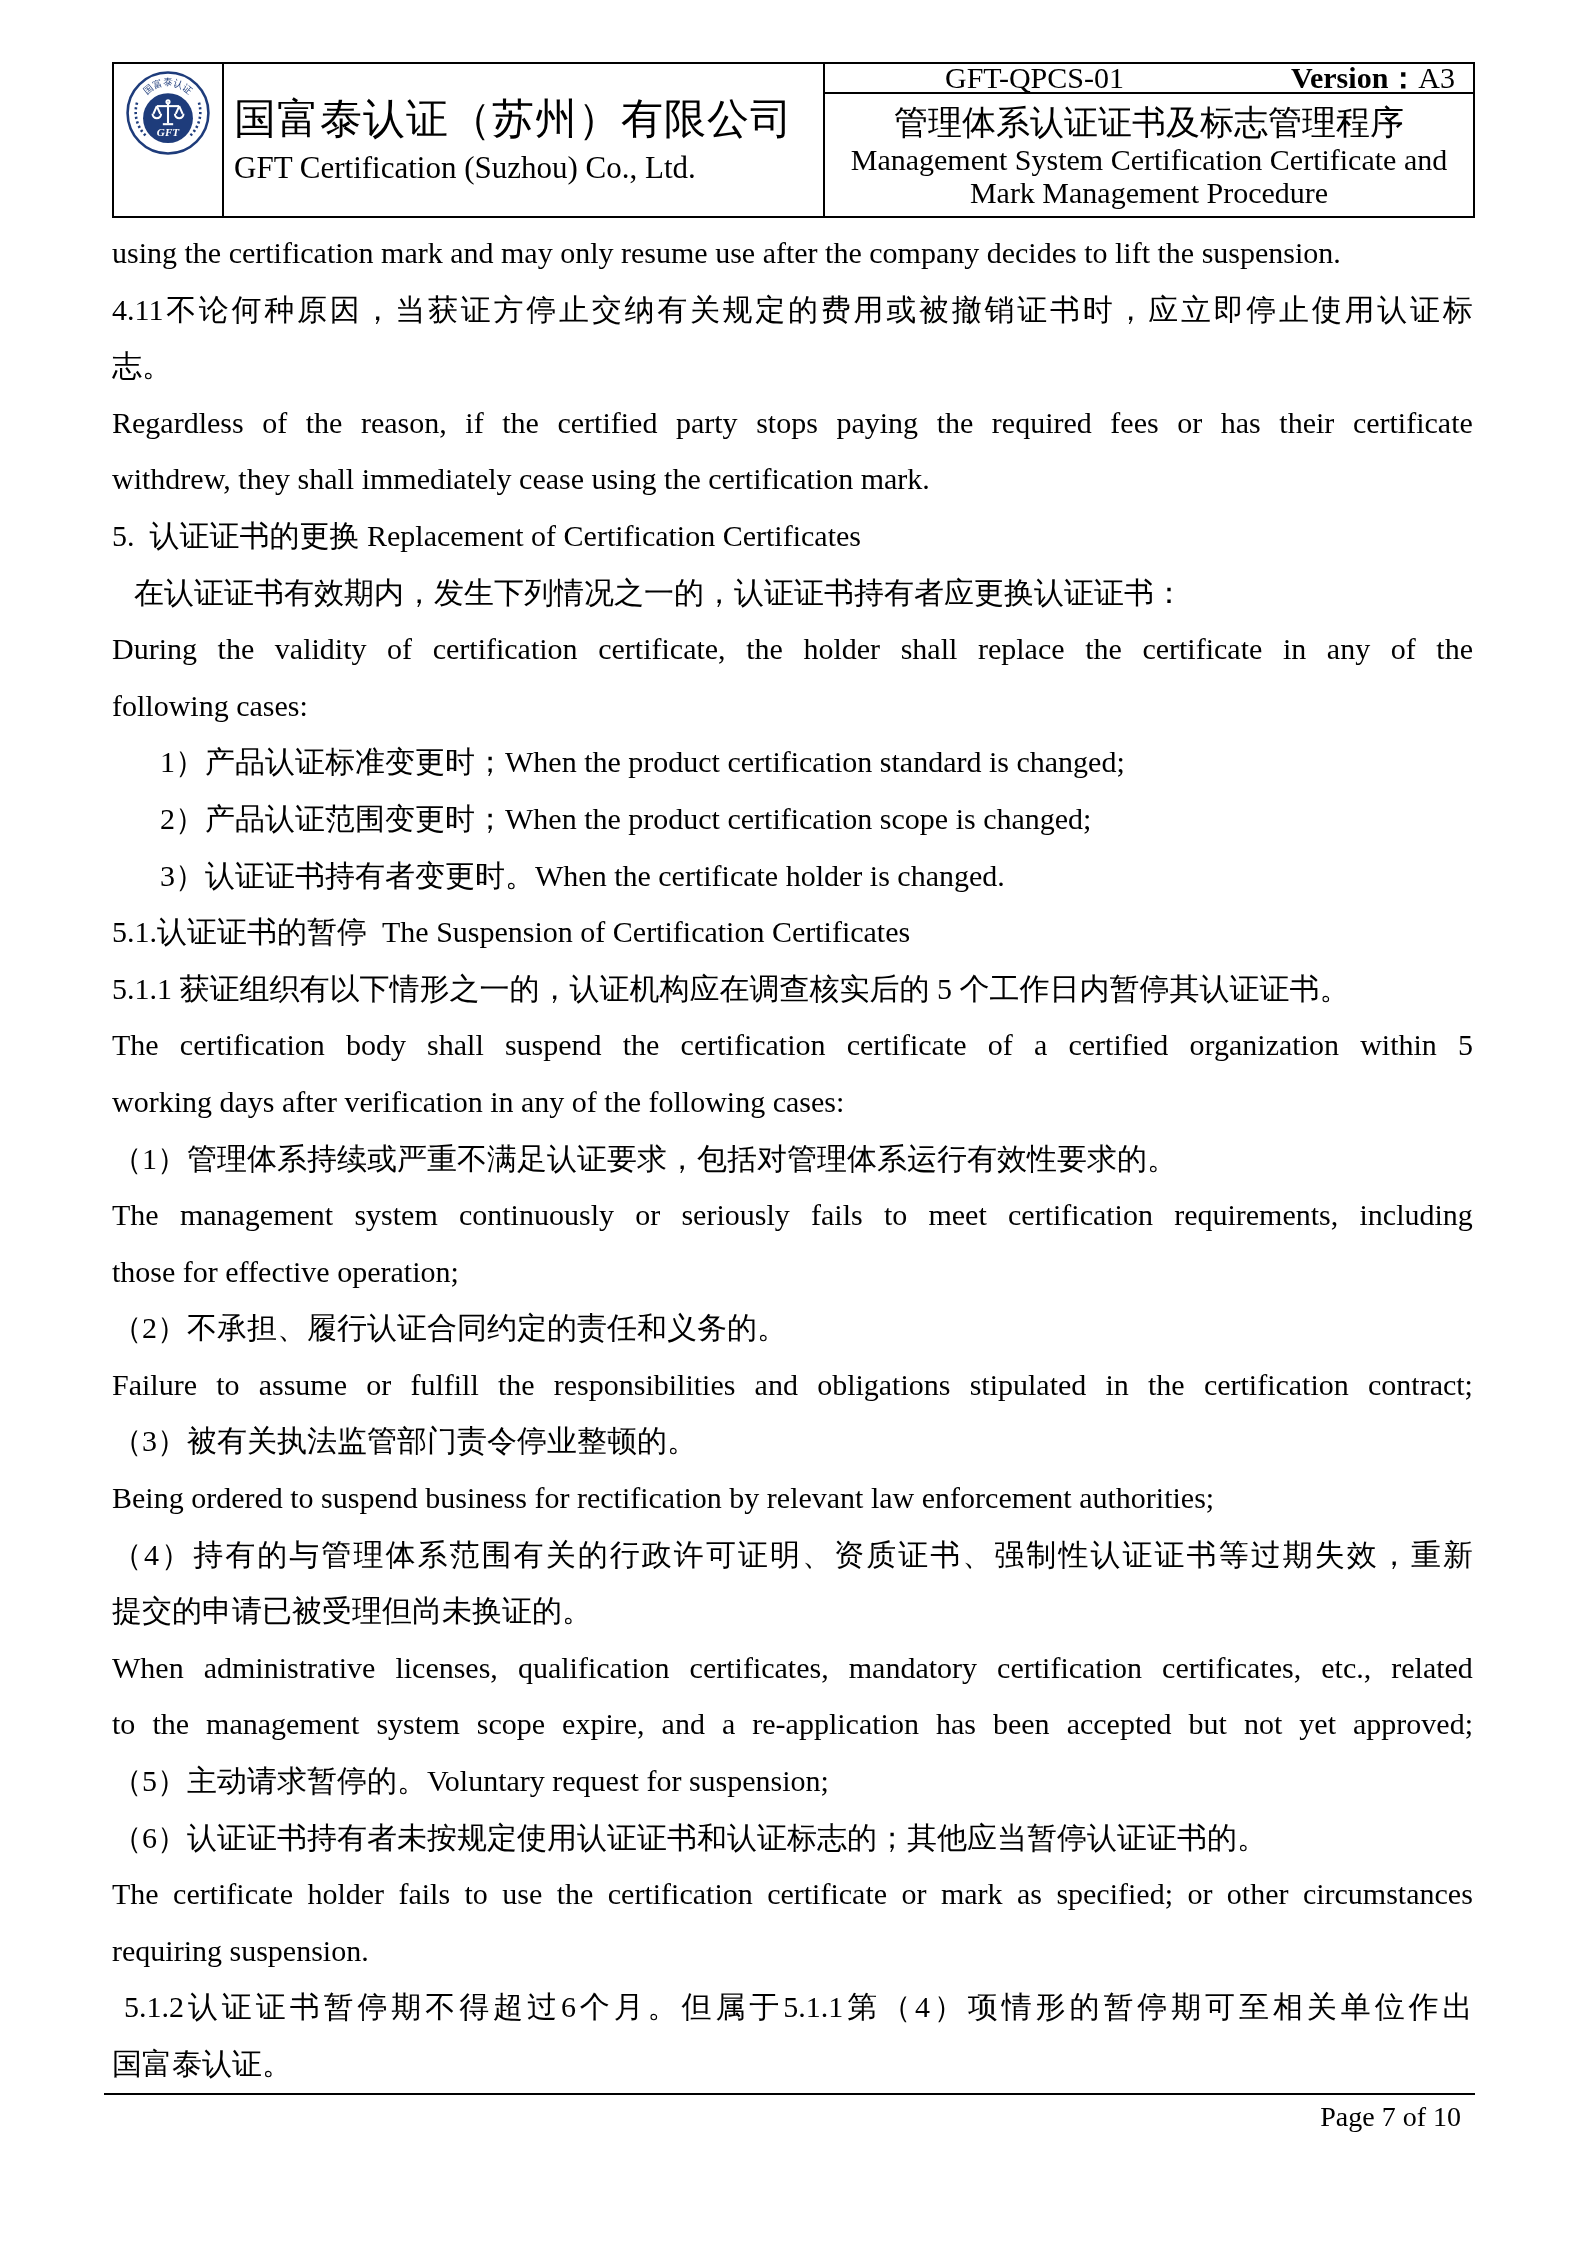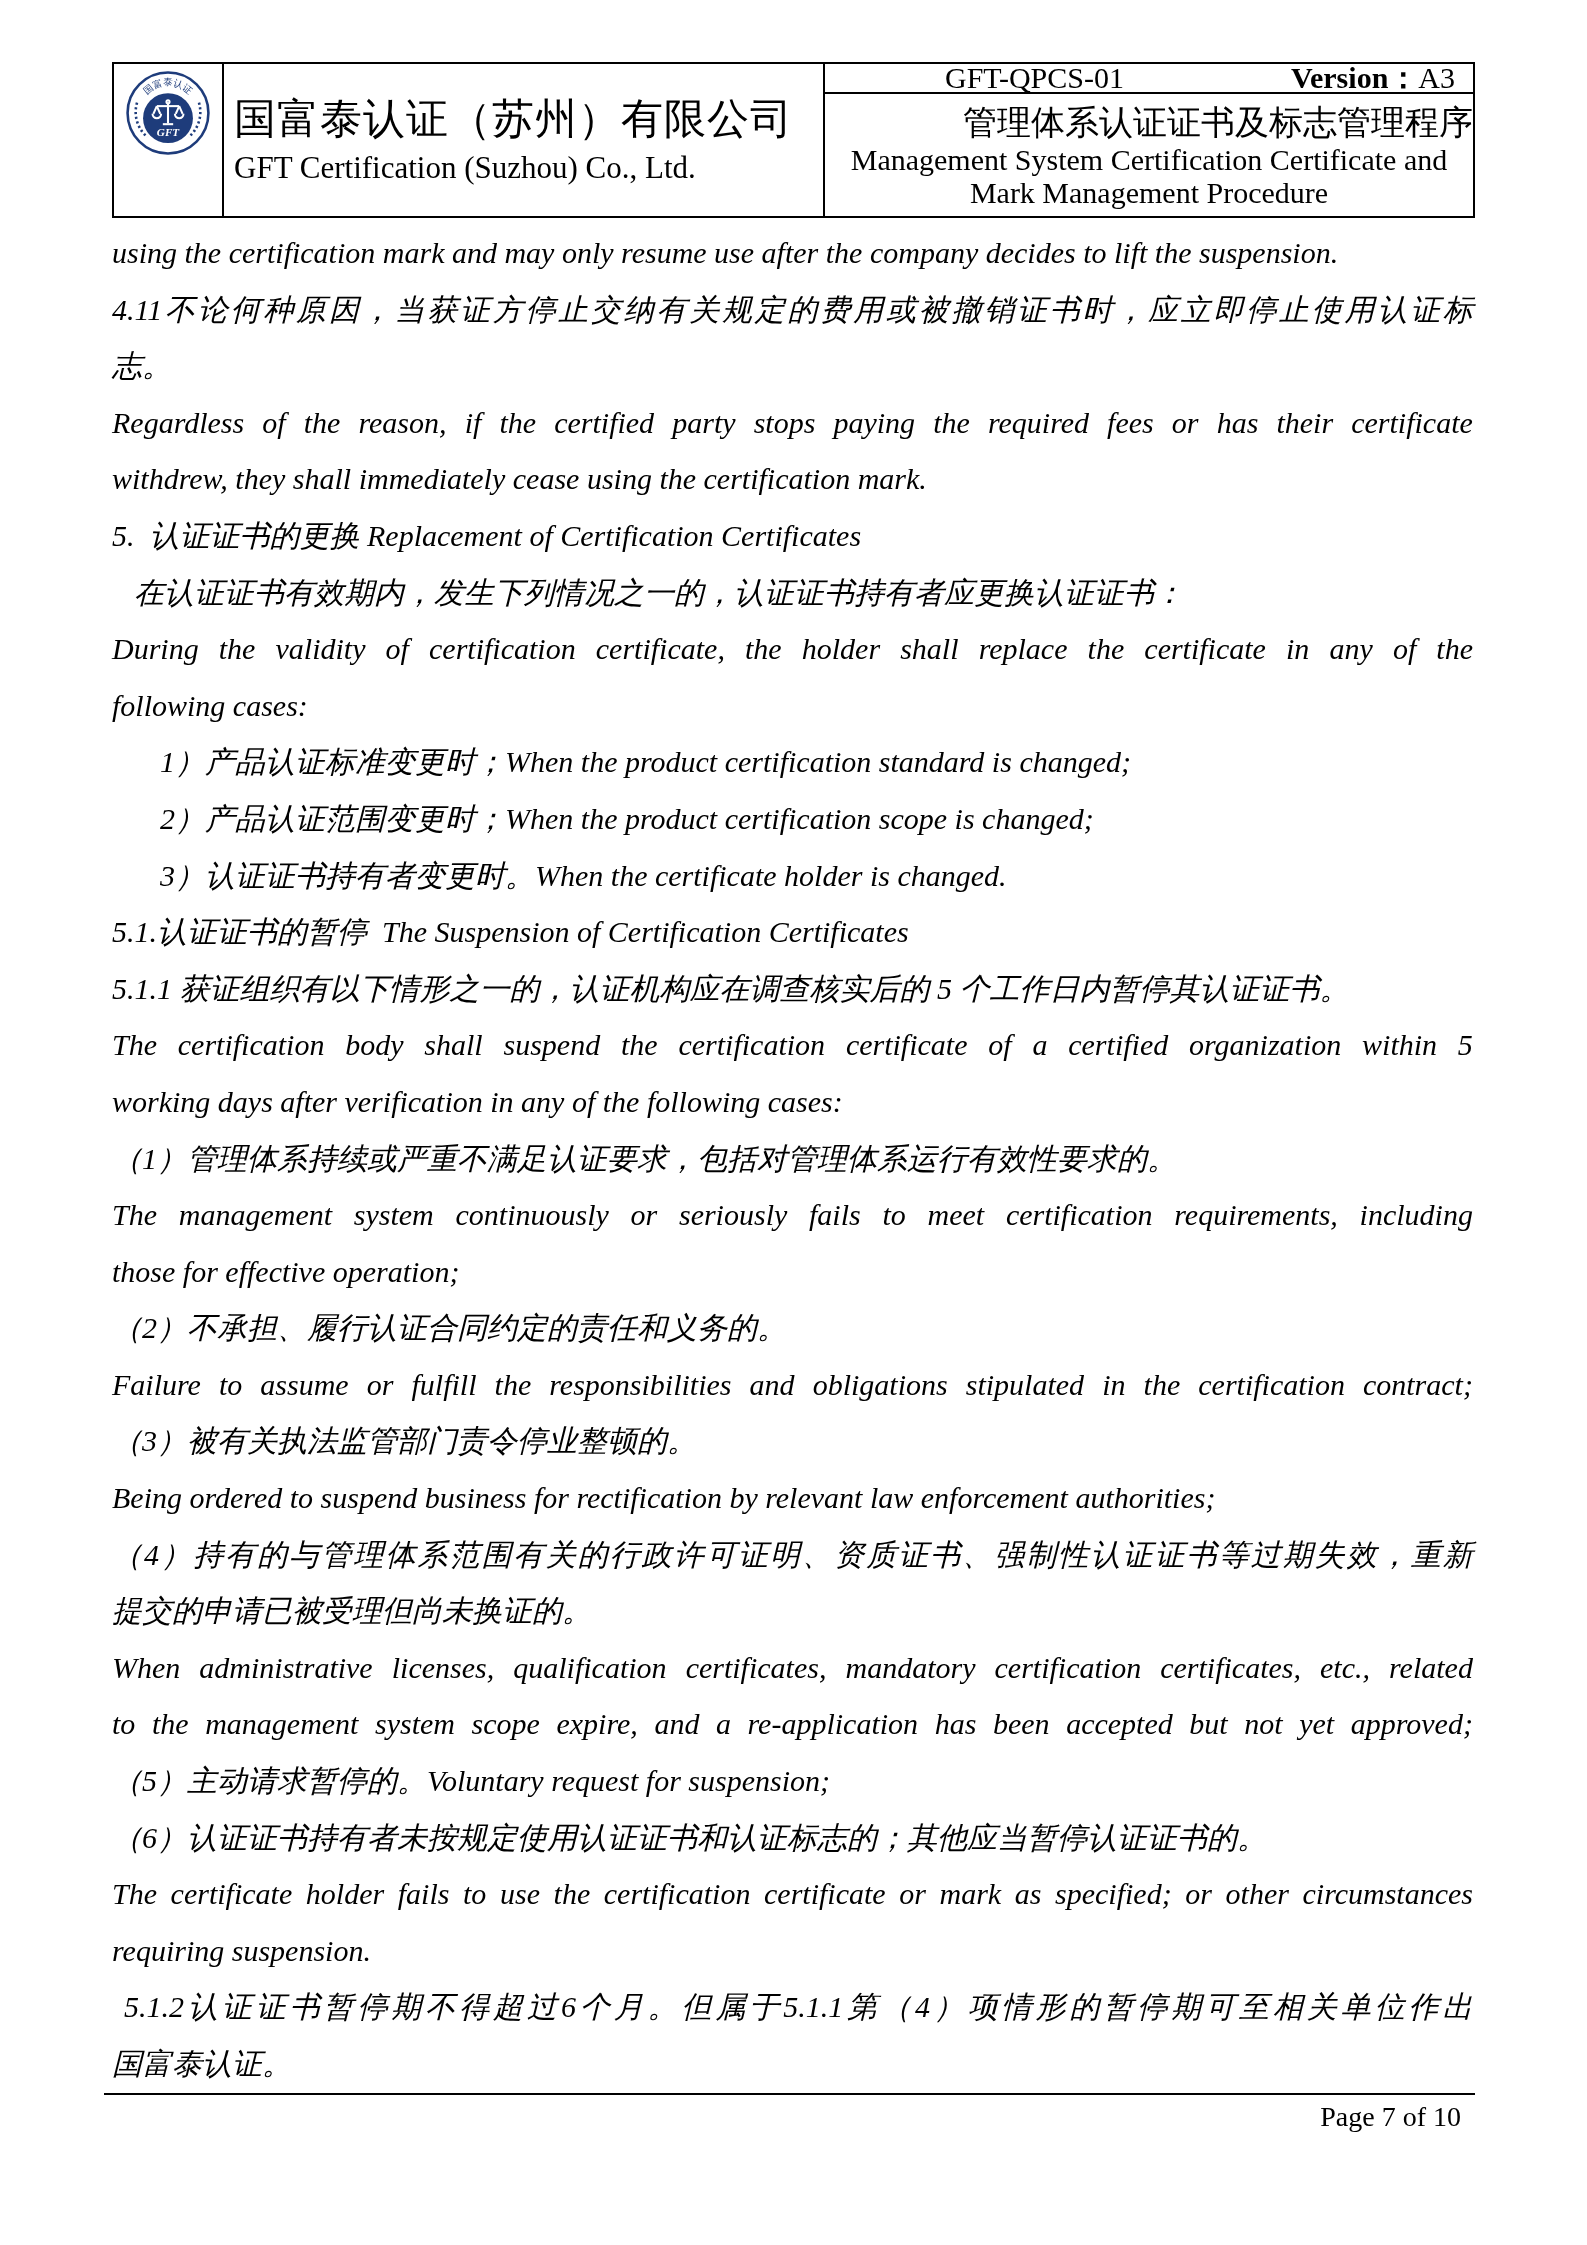--- a/index.html
+++ b/index.html
@@ -14,25 +14,25 @@
            display:flex;flex-direction:column;justify-content:center;
            padding-left:10px;}
   .co-cn{font-size:42px;line-height:56px;letter-spacing:1px;}
   .co-en{font-size:31px;line-height:42px;}
   .cell-doc{flex:1;display:flex;flex-direction:column;}
   .doc-row1{height:30px;box-sizing:border-box;border-bottom:2px solid #000;
             display:flex;align-items:center;justify-content:space-between;
             font-size:30px;padding:0 18px 0 120px;}
   .ver-label{font-weight:bold;}
   .doc-row2{flex:1;display:flex;flex-direction:column;justify-content:center;text-align:center;}
-  .t-cn{font-size:34px;line-height:41px;text-align:right;}
+  .t-cn{font-size:34px;line-height:41px;}
   .t-en{font-size:30px;line-height:33px;}
   
   .doc-body{position:absolute;left:112px;top:225px;width:1361px;}
-  .bl{height:56.6px;line-height:56.6px;font-size:30px;white-space:pre;box-sizing:border-box;font-style:italic;}
+  .bl{height:56.6px;line-height:56.6px;font-size:30px;white-space:pre;box-sizing:border-box;}
   .bl.j{display:flex;justify-content:space-between;white-space:nowrap;}
   
   .foot-rule{position:absolute;left:104px;top:2093px;width:1371px;height:0;
              border-top:2px solid #000;}
   .page-num{position:absolute;left:112px;top:2097px;width:1349px;
             text-align:right;font-size:28px;line-height:40px;}
   
   .logo-svg{display:block;}
 </style>
 </head>

